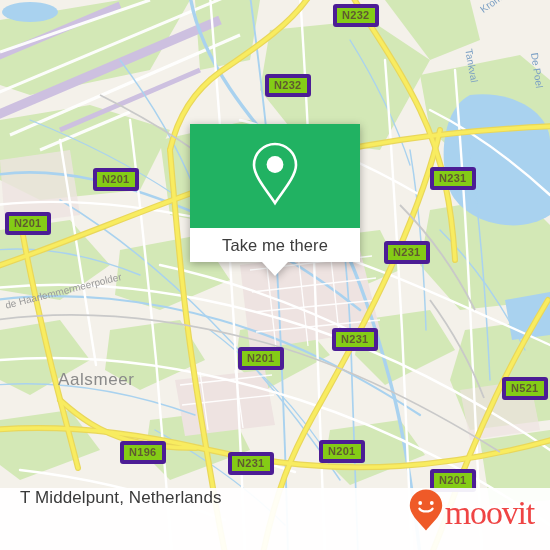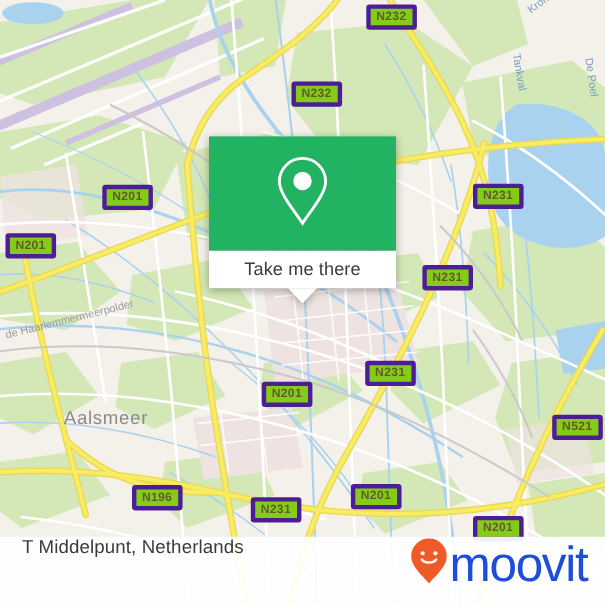--- a/index.html
+++ b/index.html
@@ -150,23 +150,23 @@
     letter-spacing: .1px;
     font-family: "Liberation Sans", sans-serif;
     white-space: nowrap;
   }
   .brand {
     display: flex;
     align-items: center;
     gap: 1px;
   }
   .brand-word {
-    font-size: 45px;
-    color: #1d4ed8;
-    font-family: Liberation Sans, sans-serif;
+    font-size: 34px;
+    color: #ef4444;
+    font-family: Liberation Serif, serif;
     letter-spacing: -1.2px;
     font-weight: 400;
     line-height: 33px;
   }
 </style>
 </head>
 <body>
 
 <div class="app">
 

